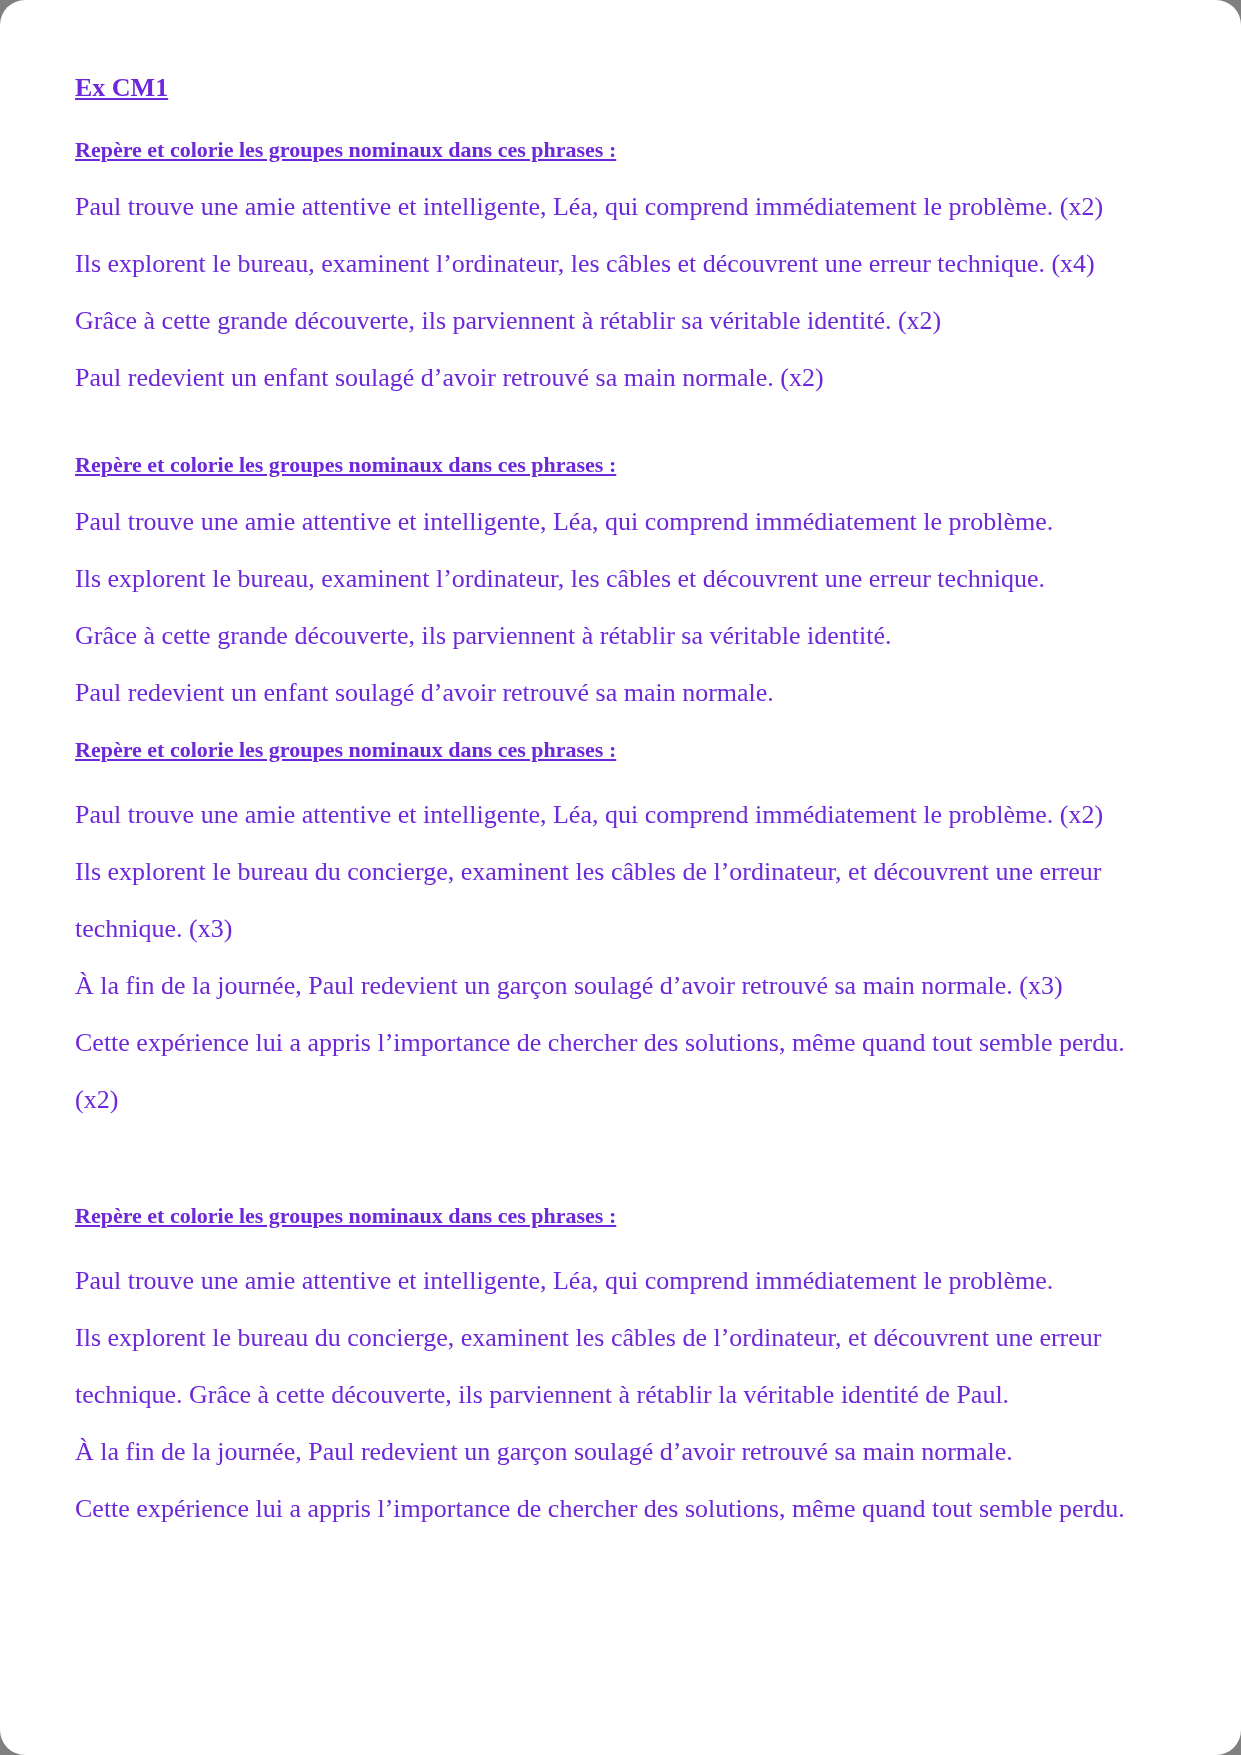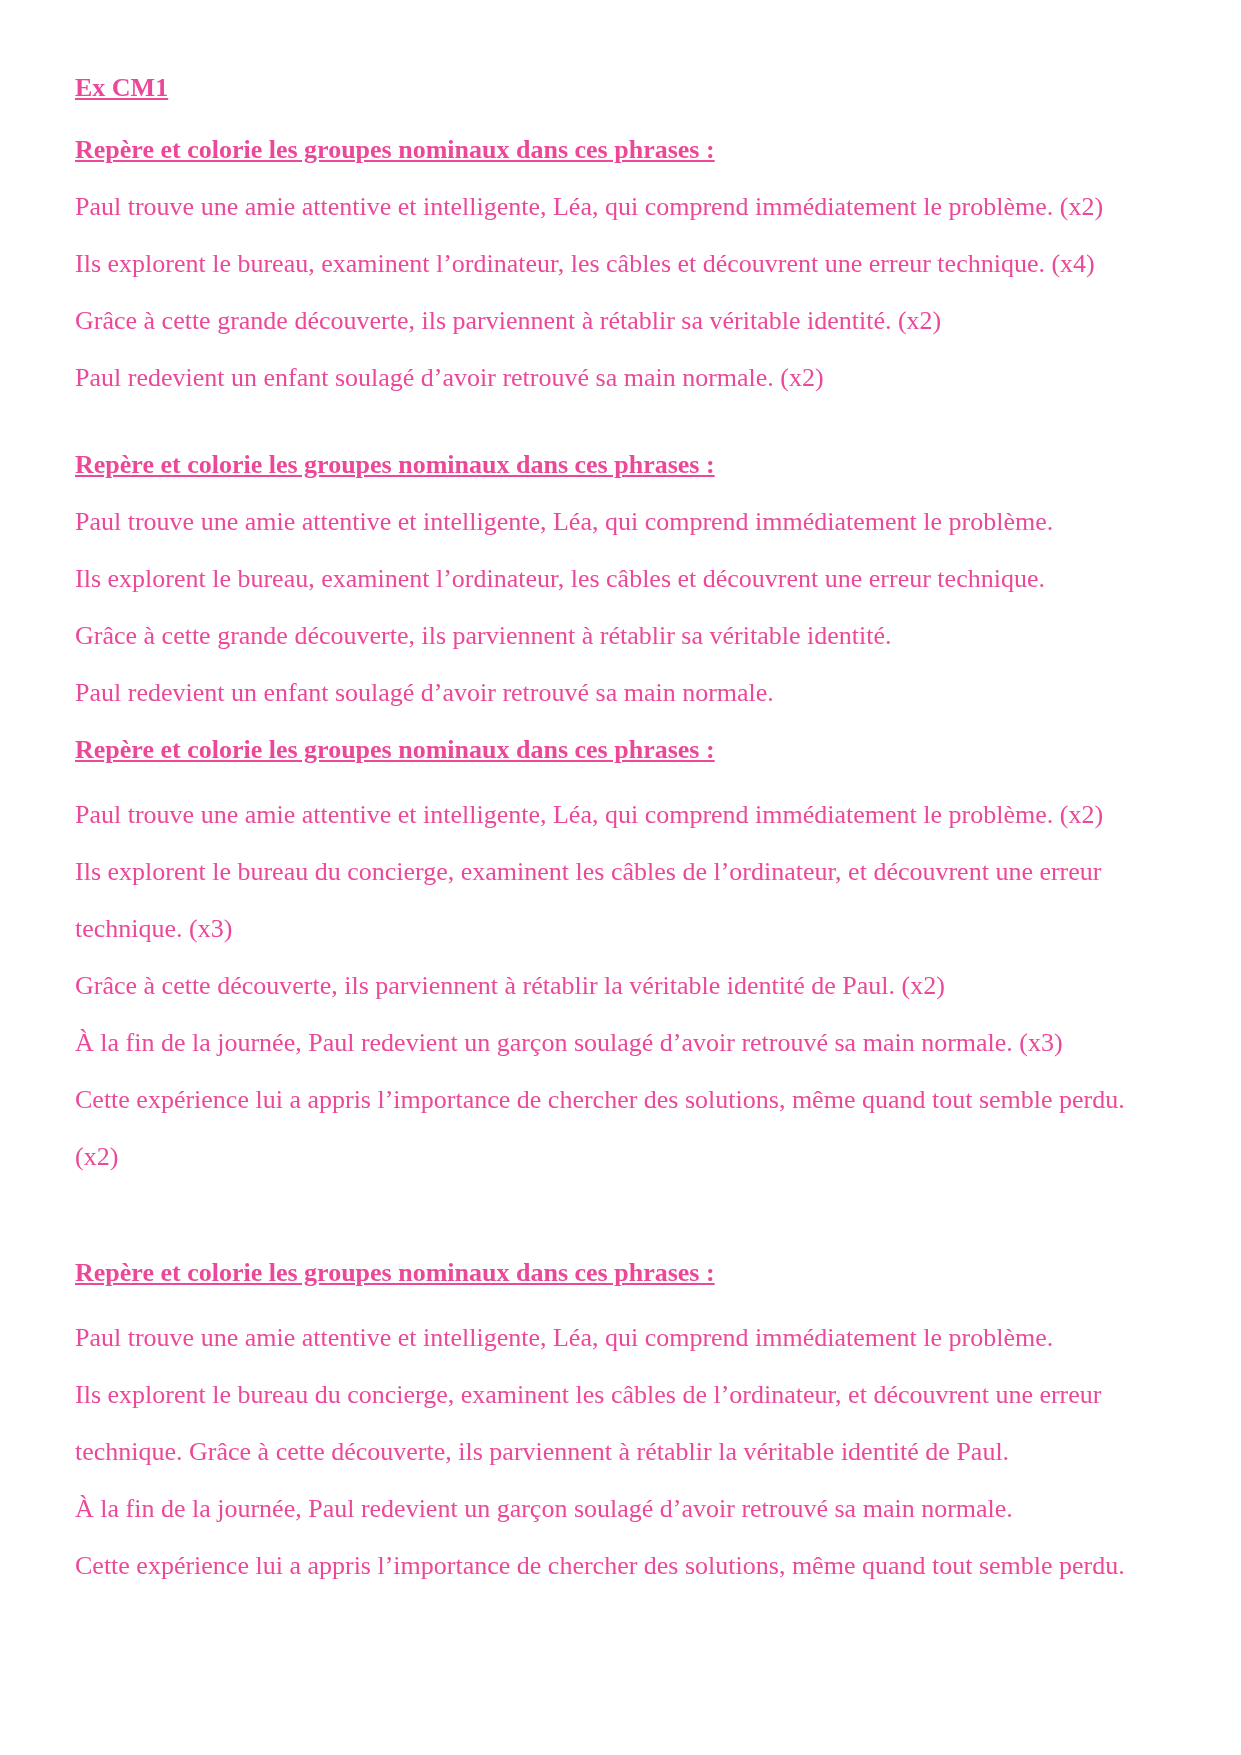--- a/index.html
+++ b/index.html
@@ -11,34 +11,35 @@
     position: relative;
     width: 1241px;
     height: 1755px;
     margin: 0 auto;
     background: #ffffff;
     box-sizing: border-box;
     padding: 59px 75px 0 75px;
     font-family: "Liberation Serif", "DejaVu Serif", serif;
     font-size: 26px;
     line-height: 57px;
-    color: #ec4899;
+    color: #6d28d9;
     overflow: hidden;
+    border-radius: 25px;
   }
   .ex-title {
     font-weight: bold;
     text-decoration: underline;
     margin: 0;
     font-size: 26px;
   }
   .instruction {
     font-weight: bold;
     text-decoration: underline;
     margin: 0;
-    font-size: 26px;
+    font-size: 22px;
   }
   .sentence {
     margin: 0;
     font-weight: normal;
   }
   .mt-5  { margin-top: 5px; }
   .mt-30 { margin-top: 30px; }
   .mt-27 { margin-top: 27px; }
   .mt-59 { margin-top: 59px; }
   .mt-8  { margin-top: 8px; }
@@ -59,21 +60,20 @@
   <h2 class="instruction mt-30">Repère et colorie les groupes nominaux dans ces phrases :</h2>
   <p class="sentence">Paul trouve une amie attentive et intelligente, Léa, qui comprend immédiatement le problème.</p>
   <p class="sentence">Ils explorent le bureau, examinent l’ordinateur, les câbles et découvrent une erreur technique.</p>
   <p class="sentence">Grâce à cette grande découverte, ils parviennent à rétablir sa véritable identité.</p>
   <p class="sentence">Paul redevient un enfant soulagé d’avoir retrouvé sa main normale.</p>
 
 
   <h2 class="instruction">Repère et colorie les groupes nominaux dans ces phrases :</h2>
   <p class="sentence mt-8">Paul trouve une amie attentive et intelligente, Léa, qui comprend immédiatement le problème. (x2)</p>
   <p class="sentence">Ils explorent le bureau du concierge, examinent les câbles de l’ordinateur, et découvrent une erreur technique. (x3)</p>
-  <p class="sentence">Grâce à cette découverte, ils parviennent à rétablir la véritable identité de Paul. (x2)</p>
   <p class="sentence">À la fin de la journée, Paul redevient un garçon soulagé d’avoir retrouvé sa main normale. (x3)</p>
   <p class="sentence">Cette expérience lui a appris l’importance de chercher des solutions, même quand tout semble perdu. (x2)</p>
 
   <h2 class="instruction mt-59">Repère et colorie les groupes nominaux dans ces phrases :</h2>
   <p class="sentence mt-8">Paul trouve une amie attentive et intelligente, Léa, qui comprend immédiatement le problème.</p>
   <p class="sentence">Ils explorent le bureau du concierge, examinent les câbles de l’ordinateur, et découvrent une erreur technique. Grâce à cette découverte, ils parviennent à rétablir la véritable identité de Paul.</p>
   <p class="sentence">À la fin de la journée, Paul redevient un garçon soulagé d’avoir retrouvé sa main normale.</p>
   <p class="sentence">Cette expérience lui a appris l’importance de chercher des solutions, même quand tout semble perdu.</p>
 
 </div>

